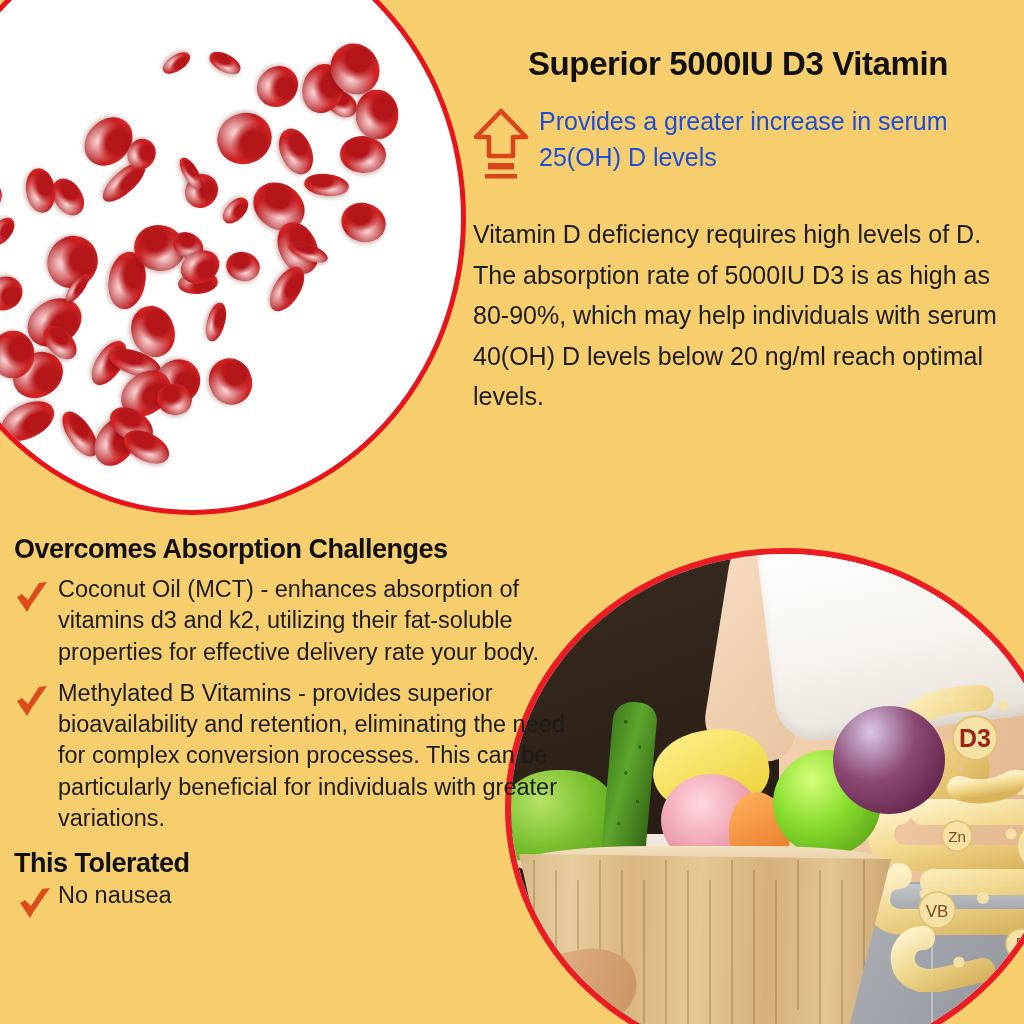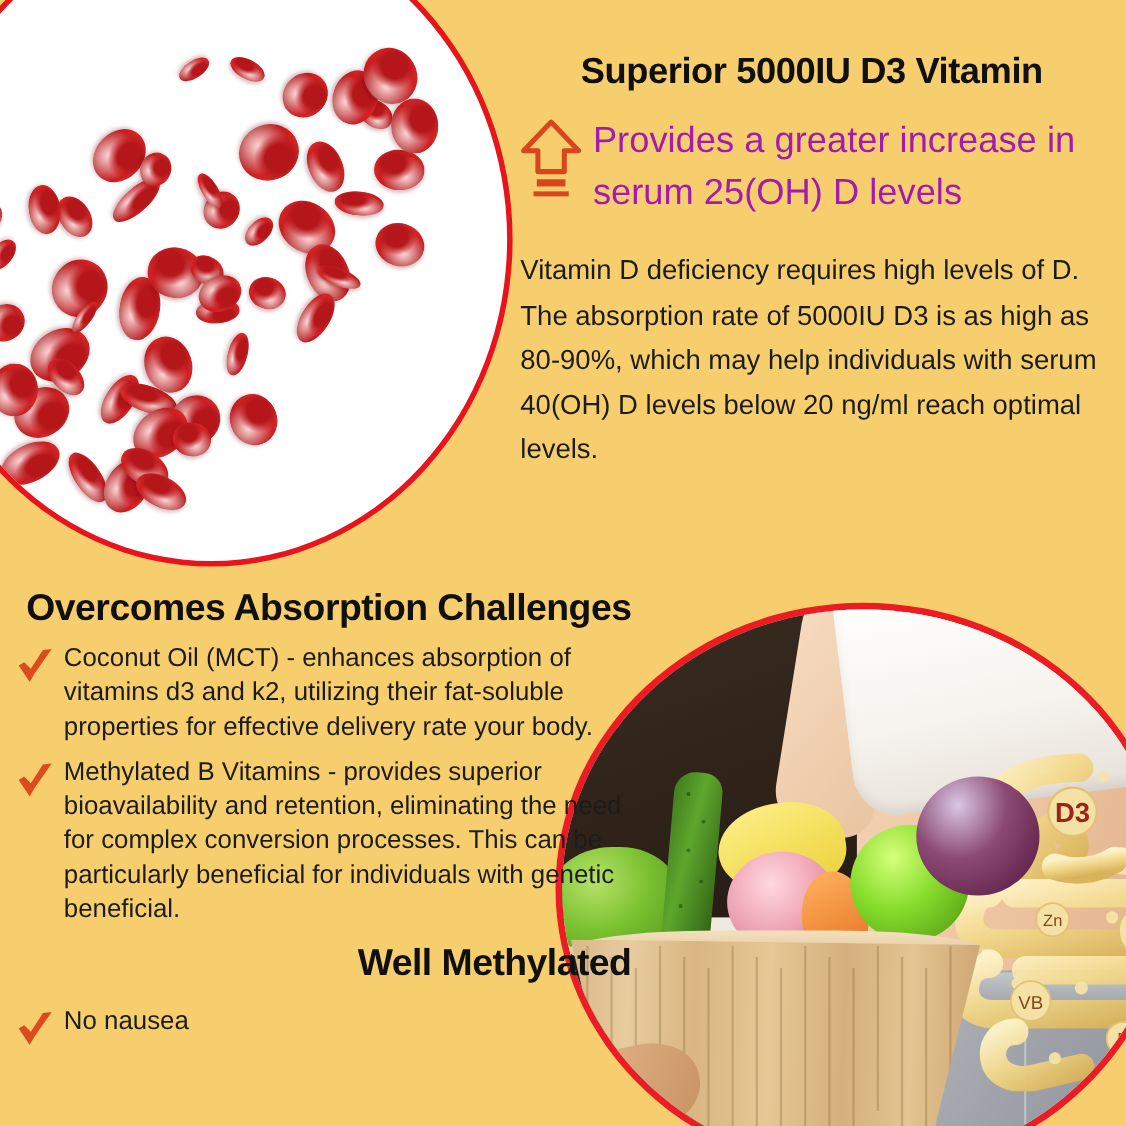--- a/index.html
+++ b/index.html
@@ -49,60 +49,59 @@
     line-height:1.1;
     white-space:nowrap;
   }
   #feature-row{
     display:flex;
     align-items:flex-start;
     margin-top:22px;
   }
   #arrow-icon{ width:60px; flex:0 0 60px; padding-top:4px; }
   #feature-text{
-    font-size:33px;
-    color:#a21caf;
+    font-size:25px;
+    color:#1d4ed8;
     line-height:1.42;
     margin-left:6px;
   }
   #body-paragraph{
     margin-top:28px;
     font-size:25px;
     color:#1c1c1c;
     line-height:1.62;
   }
 
   
   #benefits{
     position:absolute;
     left:14px; top:534px;
     width:560px;
     z-index:6;
   }
   .sec-heading{
-    font-size:34px;
+    font-size:27px;
     font-weight:bold;
     color:#101010;
     letter-spacing:-.5px;
     line-height:1.12;
-    text-align:right;
   }
   .bullet{
     display:flex;
     align-items:flex-start;
     margin-top:10px;
   }
   .check-icon{ width:44px; flex:0 0 44px; padding-top:6px; }
   .bullet-text{
     font-size:23.5px;
     color:#1c1c1c;
     line-height:1.33;
   }
   #tolerated-heading{ margin-top:14px; }
-  #tolerated-bullet{ margin-top:18px; }
+  #tolerated-bullet{ margin-top:2px;text-align:center; }
 
   
   #photo-circle{
     position:absolute;
     left:505px; top:548px;
     width:560px; height:520px;
     border-radius:50%;
     border:6px solid #ed1c24;
     overflow:hidden;
     background:#e8e2d8;
@@ -328,24 +327,24 @@
     </div>
     <div class="bullet-text">Coconut Oil (MCT) - enhances absorption of vitamins d3 and k2, utilizing their fat-soluble properties for effective delivery rate your body.</div>
   </div>
 
   <div class="bullet">
     <div class="check-icon">
       <svg width="38" height="36" viewBox="0 0 38 36">
         <path d="M3 17 L13 32 L17 25 L33 2 L25 3 L14 20 L8 14 Z" fill="#dc4b1b"></path>
       </svg>
     </div>
-    <div class="bullet-text">Methylated B Vitamins - provides superior bioavailability and retention, eliminating the need for complex conversion processes. This can be particularly beneficial for individuals with genetic beneficial.</div>
+    <div class="bullet-text">Methylated B Vitamins - provides superior bioavailability and retention, eliminating the need for complex conversion processes. This can be particularly beneficial for individuals with greater variations.</div>
   </div>
 
-  <div class="sec-heading" id="tolerated-heading">Well Methylated</div>
+  <div class="sec-heading" id="tolerated-heading">This Tolerated</div>
 
   <div class="bullet" id="tolerated-bullet">
     <div class="check-icon">
       <svg width="38" height="36" viewBox="0 0 38 36">
         <path d="M3 17 L13 32 L17 25 L33 2 L25 3 L14 20 L8 14 Z" fill="#dc4b1b"></path>
       </svg>
     </div>
     <div class="bullet-text">No nausea</div>
   </div>
 </div>

